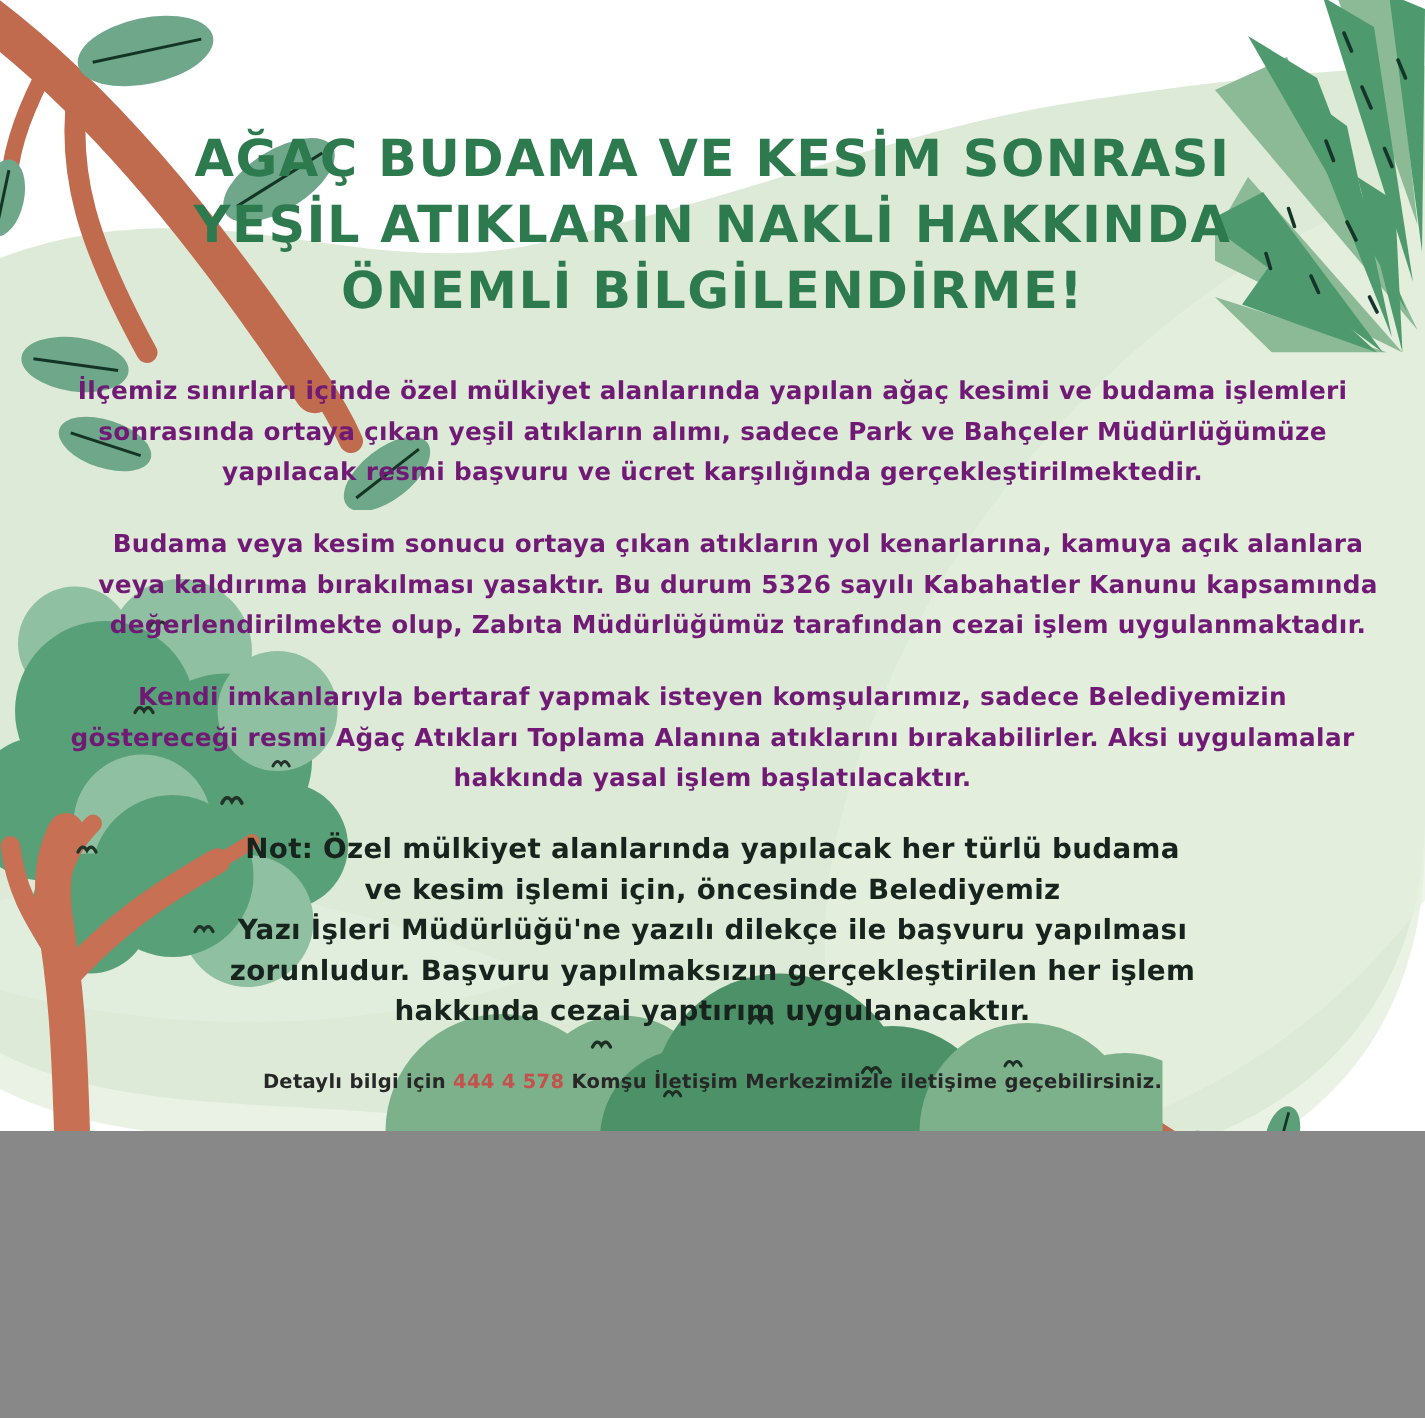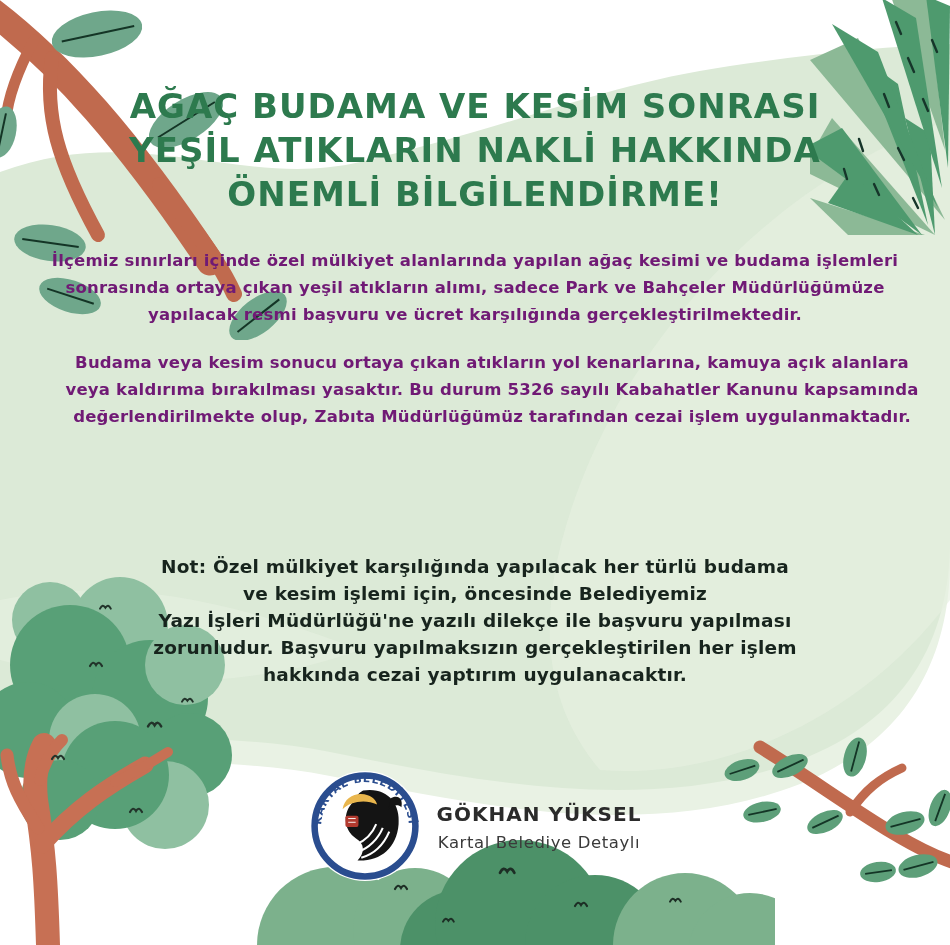--- a/index.html
+++ b/index.html
@@ -1,17 +1,17 @@
 <!DOCTYPE html>
 <html><head>
 <meta charset="utf-8">
 <style>
   html,body{margin:0;padding:0;background:#888;}
   .poster{
-    position:relative;width:950px;height:945px;margin:0 auto;
+    position:relative;width:950px;height:754px;margin:0 auto;
     background:#ffffff;overflow:hidden;
     font-family:"DejaVu Sans","Liberation Sans",sans-serif;
   }
   .poster svg{display:block;}
   .bg{position:absolute;inset:0;z-index:0;}
   .deco{position:absolute;z-index:1;}
   .deco.branch-tl{left:0;top:0;}
   .deco.fir-tr{right:0;top:0;}
   .deco.tree-bl{left:0;bottom:0;}
   .deco.branch-br{left:700px;top:720px;}
@@ -226,25 +226,29 @@
   <div class="content">
     <h1 class="title lines">AĞAÇ BUDAMA VE KESİM SONRASI
 YEŞİL ATIKLARIN NAKLİ HAKKINDA
 ÖNEMLİ BİLGİLENDİRME!</h1>
     <p class="body-par lines p1">İlçemiz sınırları içinde özel mülkiyet alanlarında yapılan ağaç kesimi ve budama işlemleri
 sonrasında ortaya çıkan yeşil atıkların alımı, sadece Park ve Bahçeler Müdürlüğümüze
 yapılacak resmi başvuru ve ücret karşılığında gerçekleştirilmektedir.</p>
     <p class="body-par lines p2">Budama veya kesim sonucu ortaya çıkan atıkların yol kenarlarına, kamuya açık alanlara
 veya kaldırıma bırakılması yasaktır. Bu durum 5326 sayılı Kabahatler Kanunu kapsamında
 değerlendirilmekte olup, Zabıta Müdürlüğümüz tarafından cezai işlem uygulanmaktadır.</p>
-    <p class="note lines">Not: Özel mülkiyet karşılığında yapılacak her türlü budama
+    <p class="body-par lines p3">Kendi imkanlarıyla bertaraf yapmak isteyen komşularımız, sadece Belediyemizin
+göstereceği resmi Ağaç Atıkları Toplama Alanına atıklarını bırakabilirler. Aksi uygulamalar
+hakkında yasal işlem başlatılacaktır.</p>
+    <p class="note lines">Not: Özel mülkiyet alanlarında yapılacak her türlü budama
 ve kesim işlemi için, öncesinde Belediyemiz
 Yazı İşleri Müdürlüğü'ne yazılı dilekçe ile başvuru yapılması
 zorunludur. Başvuru yapılmaksızın gerçekleştirilen her işlem
 hakkında cezai yaptırım uygulanacaktır.</p>
+    <p class="contact"><span>Detaylı bilgi için </span><span class="phone">444 4 578</span><span> Komşu İletişim Merkezimizle iletişime geçebilirsiniz.</span></p>
 
     <div class="footer">
       <svg width="112" height="112" viewBox="0 0 120 120">
         <defs>
           <path id="logoArc" d="M15.8,76.1 A47,47 0 1 1 104.2,76.1" fill="none"></path>
         </defs>
         <circle cx="60" cy="60" r="59" fill="#ffffff"></circle>
         <circle cx="60" cy="60" r="54" fill="#ffffff" stroke="#2a4d8f" stroke-width="7"></circle>
         <text font-size="11.5" font-weight="bold" fill="#2a4d8f" letter-spacing="1">
           <textPath href="#logoArc" startOffset="50%" text-anchor="middle">KARTAL BELEDİYESİ</textPath>

